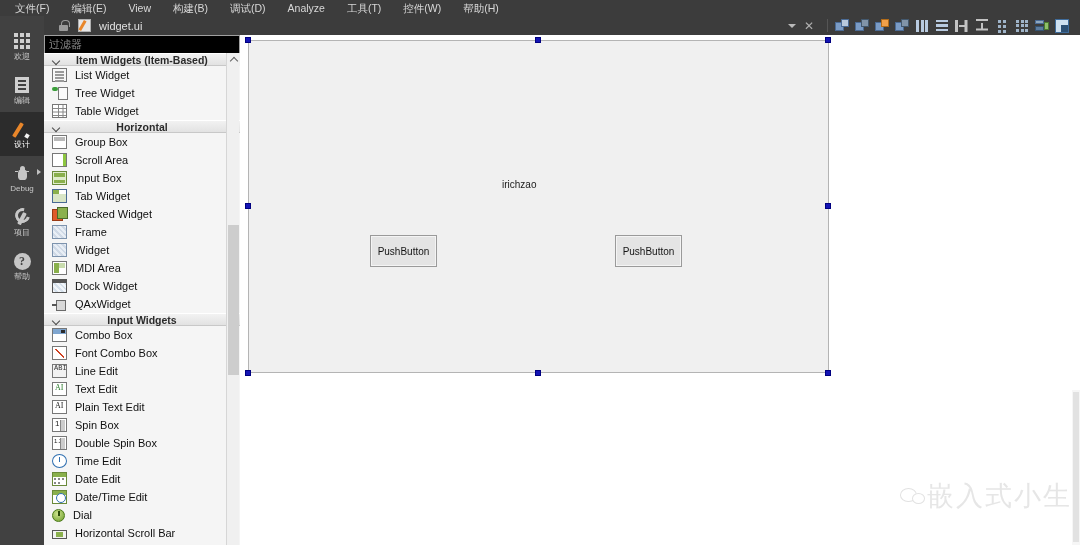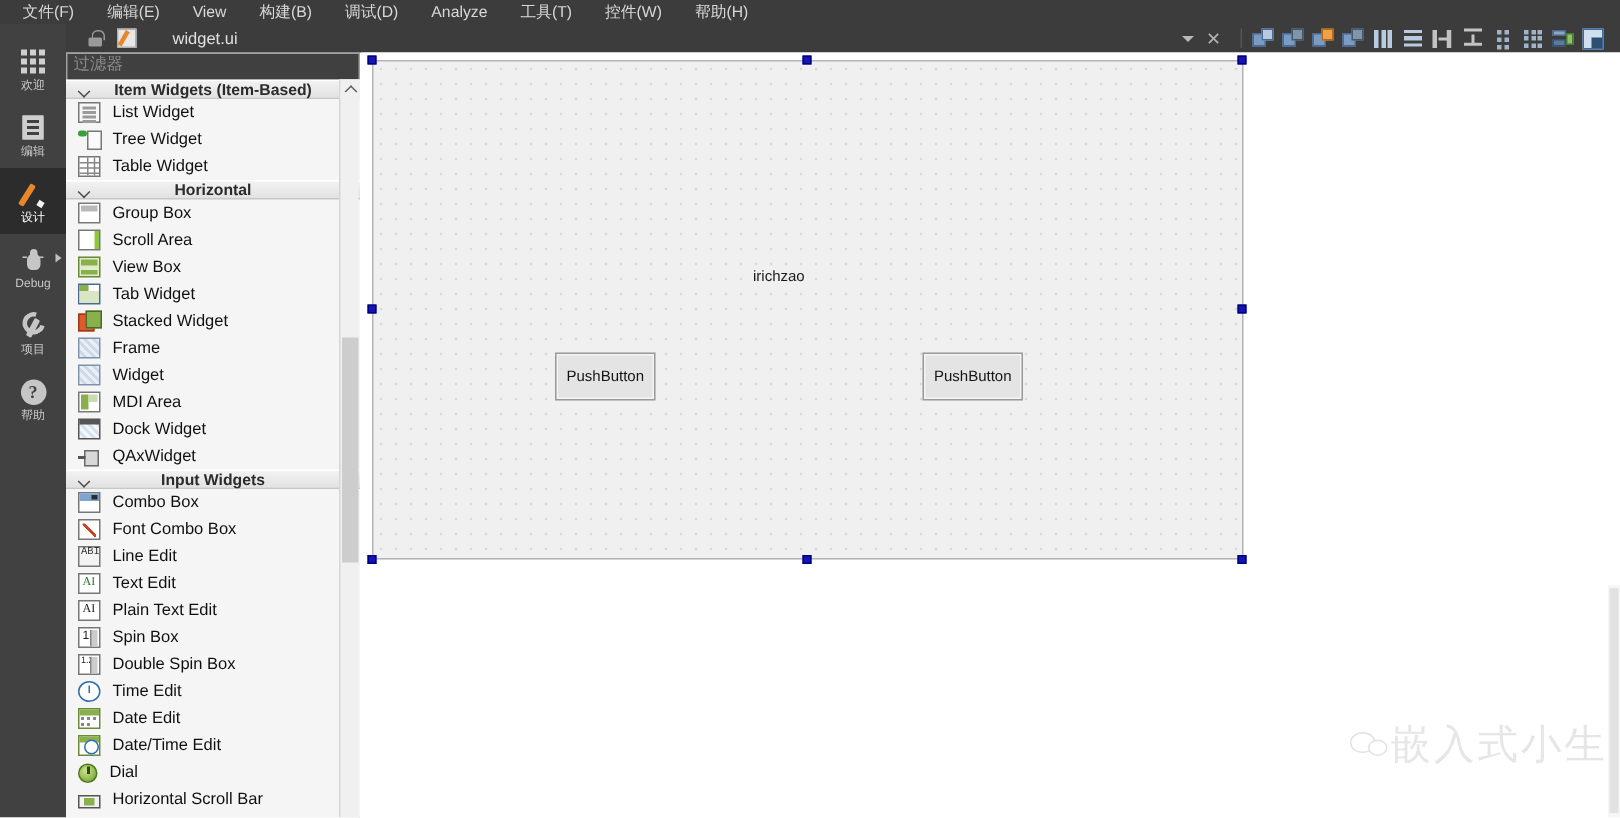--- a/index.html
+++ b/index.html
@@ -92,21 +92,21 @@
   .lock-ico::after { content:""; position:absolute; left:3px; top:0; width:7px;
     height:6px; border:1.5px solid #9a9a9a; border-bottom:none;
     border-radius:4px 4px 0 0; }
 
   .filetab-ico { width:13px; height:13px; margin-left:9px; position:relative; }
   .filetab-ico::before { content:""; position:absolute; inset:0; background:#e7e7e7;
     border:1px solid #b0b0b0; }
   .filetab-ico::after { content:""; position:absolute; left:3px; top:1px; width:3px;
     height:11px; background:#e8862a; transform:rotate(30deg); }
 
-  .filename { color:#e0e0e0; font-size:11px; margin-left:24px; }
+  .filename { color:#e0e0e0; font-size:11px; margin-left:8px; }
 
   .tb-spacer { flex: 1; }
   .tb-caret { width:0;height:0;border-left:4px solid transparent;
     border-right:4px solid transparent;border-top:4px solid #b9b9b9; margin-right:8px;}
   .tb-x { color:#b0b0b0; font-size:12px; margin-right:9px; line-height:12px;}
   .tb-div { width:1px; height:13px; background:#555; margin:0 4px; }
 
   .tbi { width:14px; height:14px; margin:0 3px; position:relative; flex:none; }
   
   .ico-2sq .s1 { position:absolute; left:0; top:3px; width:9px; height:9px;
@@ -145,22 +145,22 @@
   .ico-img::after { content:""; position:absolute; right:0px; bottom:0px; width:7px;
     height:7px; background:#2d4f72; }
 
   
   .widgetbox {
     position:absolute; left:44px; top:35px; width:196px; height:510px;
     background:#f0f0f0; border-right:1px solid #9a9a9a;
   }
   .filter {
     position:absolute; left:0; top:0; width:196px; height:34px;
-    background:#404040; border:1px solid #a0a0a0;
-    font-size:11px; color:#8a8a8a; padding:2px 4px; line-height:12px;font-family:Liberation Mono, monospace;
+    background:#000000; border:1px solid #a0a0a0;
+    font-size:11px; color:#8a8a8a; padding:2px 4px; line-height:12px;
   }
   .wlist {
     position:absolute; left:0; top:18px; width:196px; height:492px;
     background:#f5f5f5; overflow:hidden;
   }
   .grouphdr {
     height:13px; background:linear-gradient(#f2f2f2,#e2e2e2);
     border-top:1px solid #ffffff; border-bottom:1px solid #c8c8c8;
     display:flex; align-items:center; position:relative;
   }
@@ -494,21 +494,21 @@
       <div class="witem">
         <span class="wico i-group"></span>
         <span class="lbl">Group Box</span>
       </div>
       <div class="witem">
         <span class="wico i-scroll"></span>
         <span class="lbl">Scroll Area</span>
       </div>
       <div class="witem">
         <span class="wico i-tool"></span>
-        <span class="lbl">View Box</span>
+        <span class="lbl">Input Box</span>
       </div>
       <div class="witem">
         <span class="wico i-tab"></span>
         <span class="lbl">Tab Widget</span>
       </div>
       <div class="witem">
         <span class="wico i-stack"></span>
         <span class="lbl">Stacked Widget</span>
       </div>
       <div class="witem">

